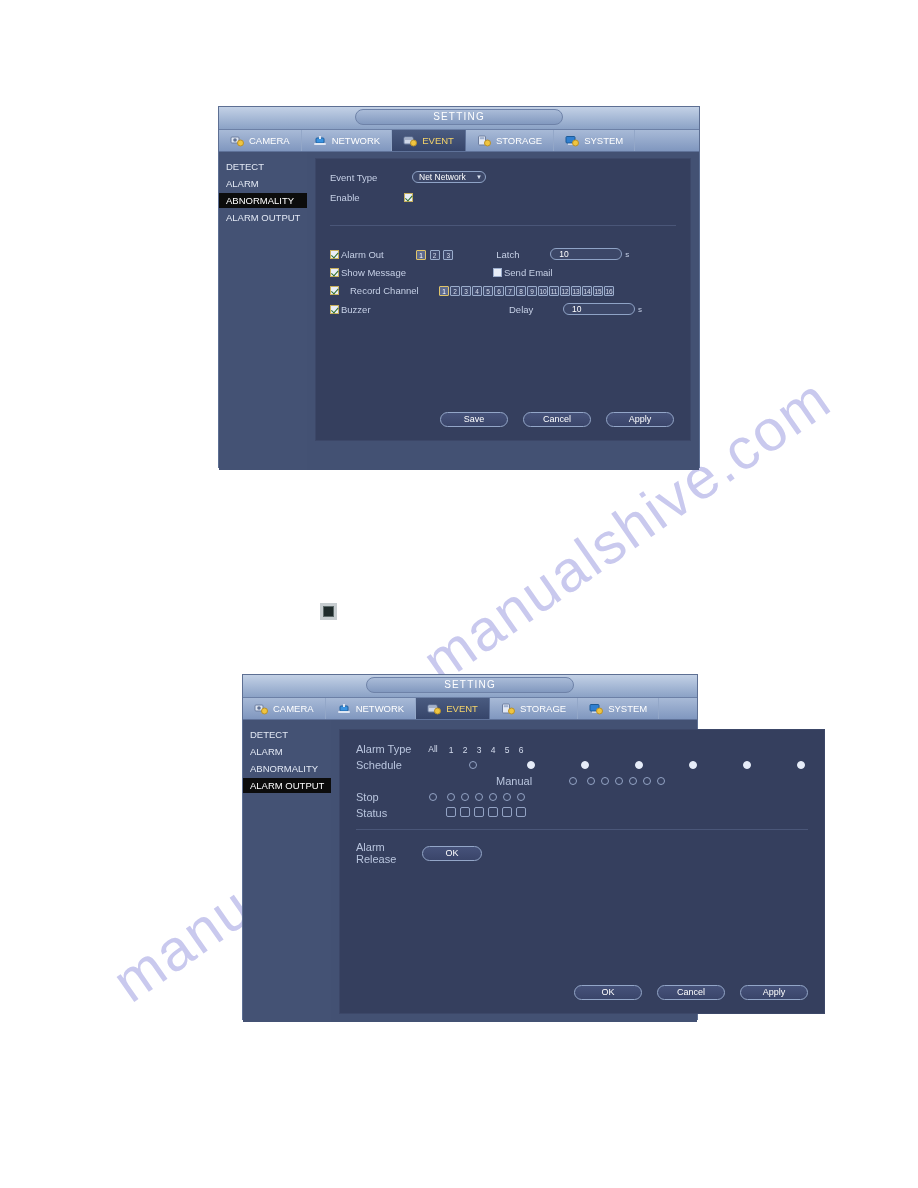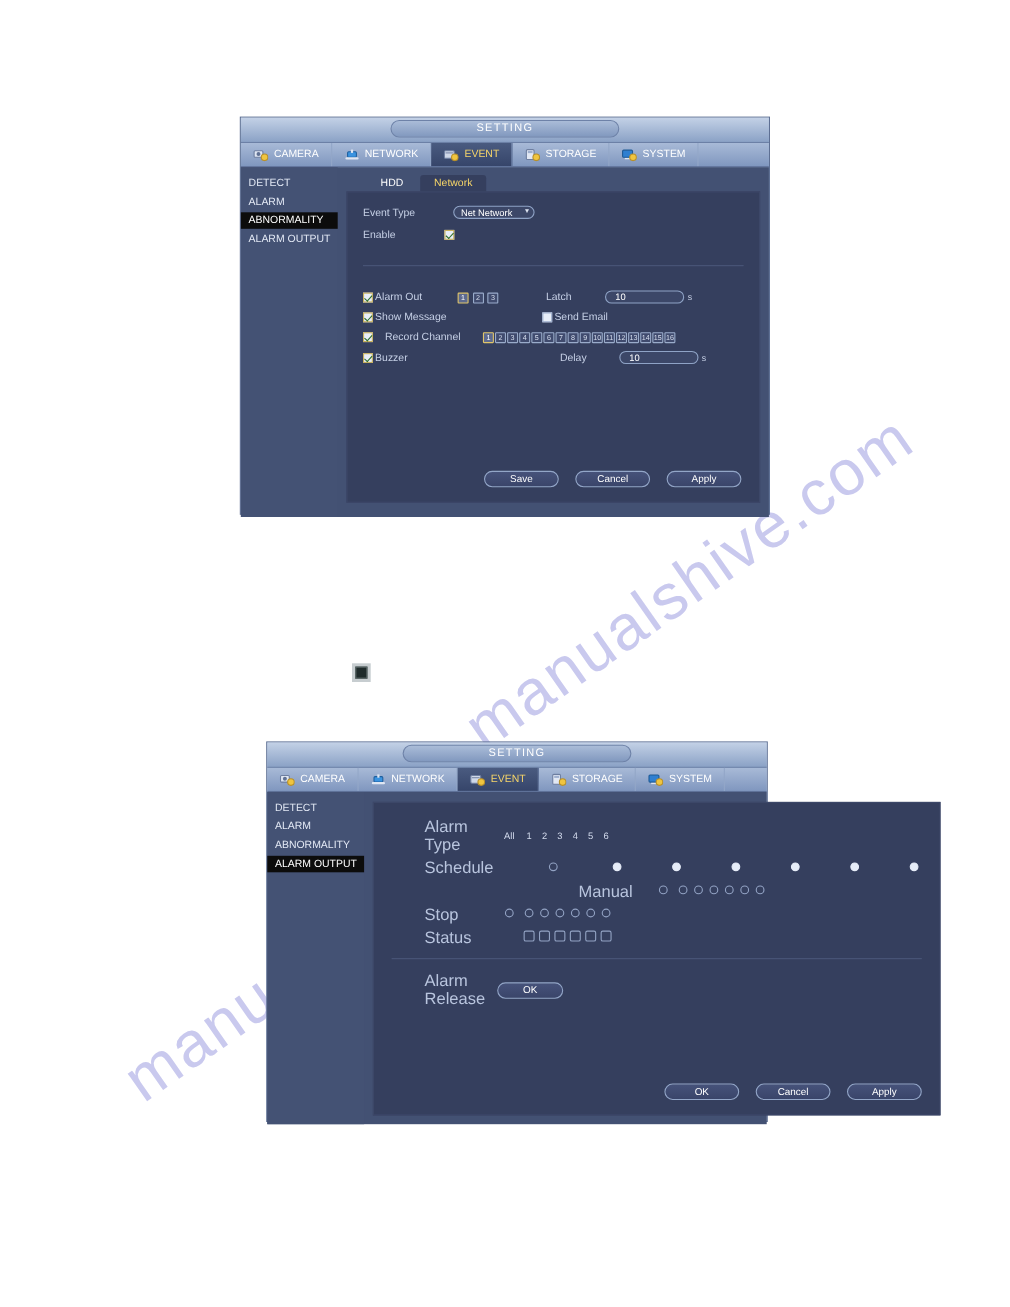--- a/index.html
+++ b/index.html
@@ -259,21 +259,21 @@
     border-color: #e6ecf8;
   }
   .sqbox {
     width: 10px; height: 10px;
     border: 1px solid #93a3c4;
     border-radius: 2px;
     background: transparent;
     display: inline-block;
     box-sizing: border-box;
   }
-  .matrix-label { font-size: 15px; color: #b9c5de; margin-left: 30px; }
+  .matrix-label { font-size: 11px; color: #b9c5de; }
   .matrix-head { font-size: 8.5px; color: #d4dcee; }
 
   
   .mini-icon {
     position: absolute;
     z-index: 2;
     width: 17px; height: 17px;
     background: #c7cdd0;
     display: flex; align-items: center; justify-content: center;
   }
@@ -360,28 +360,20 @@
       </div>
       <div class="side-item active">
         <span>ABNORMALITY</span>
       </div>
       <div class="side-item">
         <span>ALARM OUTPUT</span>
       </div>
     </div>
 
     <div class="dvr-main">
-      <div class="inner-tabs">
-        <div class="inner-tab">
-          <span>HDD</span>
-        </div>
-        <div class="inner-tab active">
-          <span>Network</span>
-        </div>
-      </div>
 
       <div class="panel" style="height:283px; padding:12px 14px 0 14px;">
 
         <div class="frow" style="margin-bottom:9px;">
           <span class="flabel" style="width:82px;">Event Type</span>
           <span class="combo" style="width:74px;">
             <span>Net Network</span>
             <span class="caret">▼</span>
           </span>
         </div>

